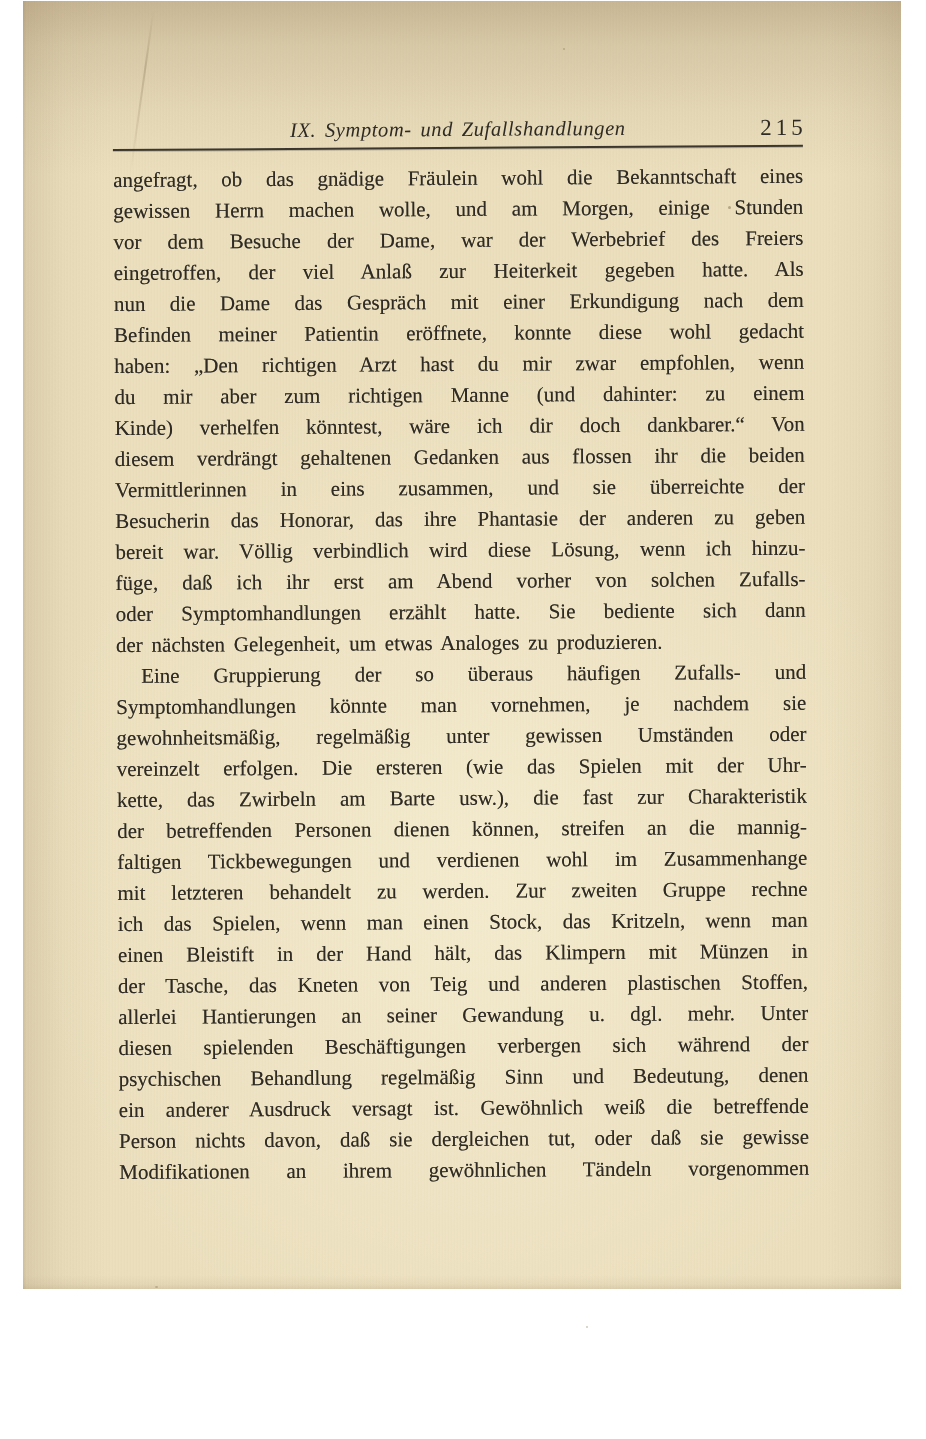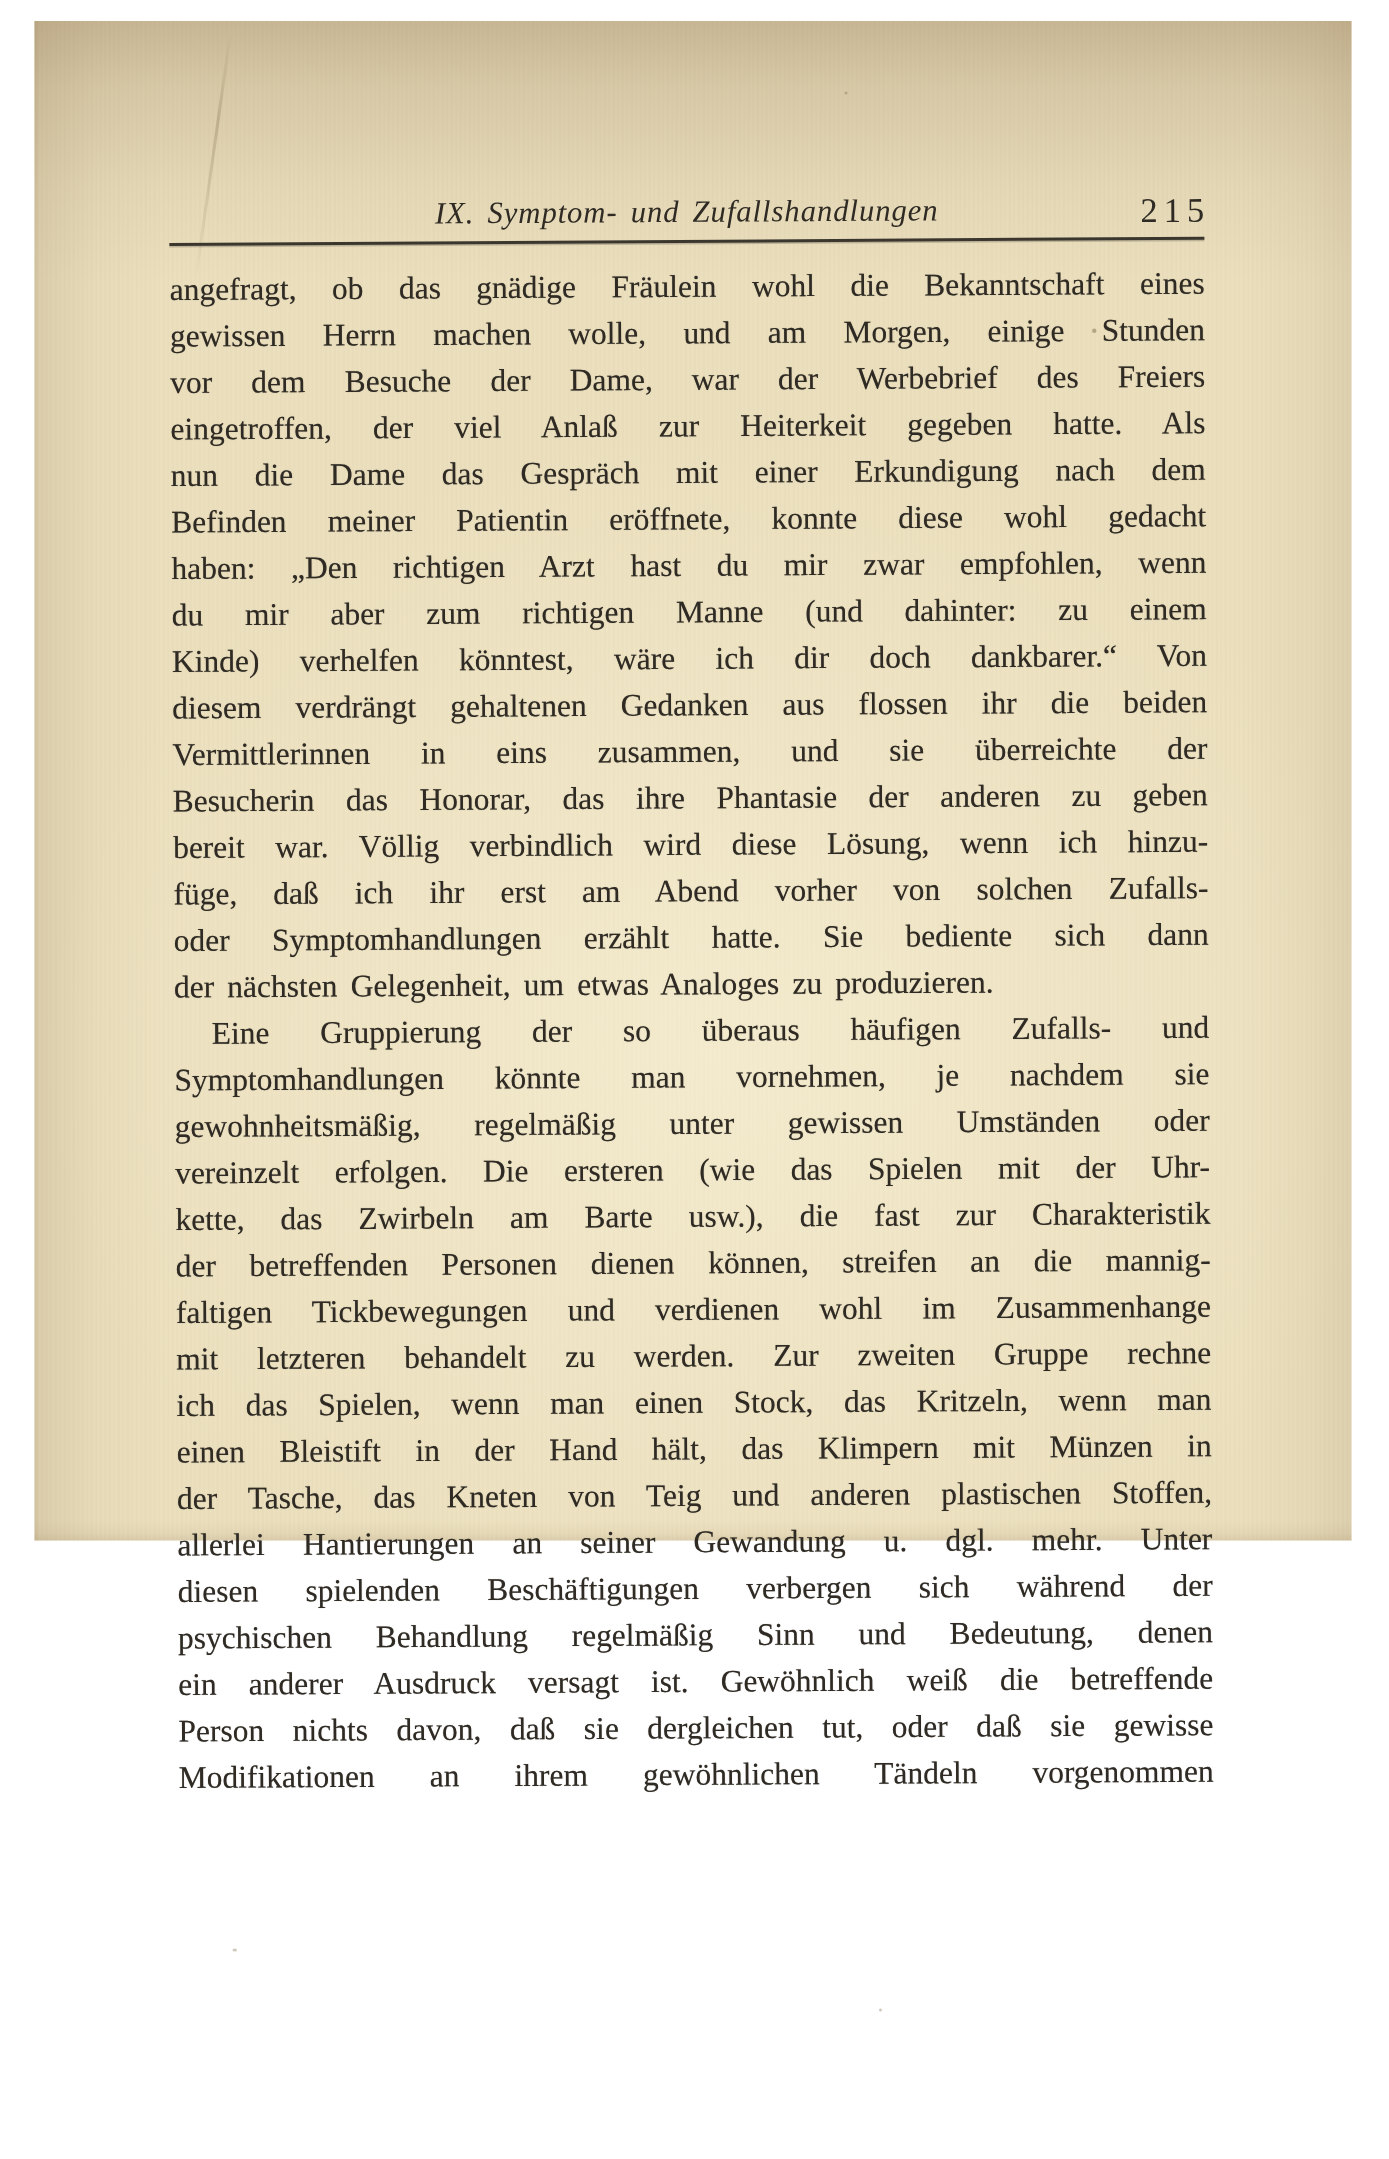--- a/index.html
+++ b/index.html
@@ -14,23 +14,23 @@
   .viewport {
     position: relative;
     width: 926px;
     height: 1439px;
     background: #ffffff;
   }
   
   .page {
     position: absolute;
     left: 23px;
-    top: 14px;
+    top: 1px;
     width: 878px;
-    height: 1013px;
+    height: 1288px;
     background:
       
       linear-gradient(0deg, rgba(140,115,80,0.18) 0px, rgba(140,115,80,0.07) 5px, rgba(140,115,80,0) 14px),
       
       linear-gradient(90deg, rgba(138,113,78,0.30) 0px, rgba(138,113,78,0.16) 3px, rgba(138,113,78,0.12) 14px, rgba(138,113,78,0.04) 42px, rgba(138,113,78,0) 85px),
       
       linear-gradient(270deg, rgba(138,113,78,0.14) 0px, rgba(138,113,78,0.06) 28px, rgba(138,113,78,0) 75px),
       
       linear-gradient(180deg, rgba(146,121,86,0.40) 0px, rgba(146,121,86,0.22) 45px, rgba(146,121,86,0.08) 110px, rgba(146,121,86,0) 175px),
       

